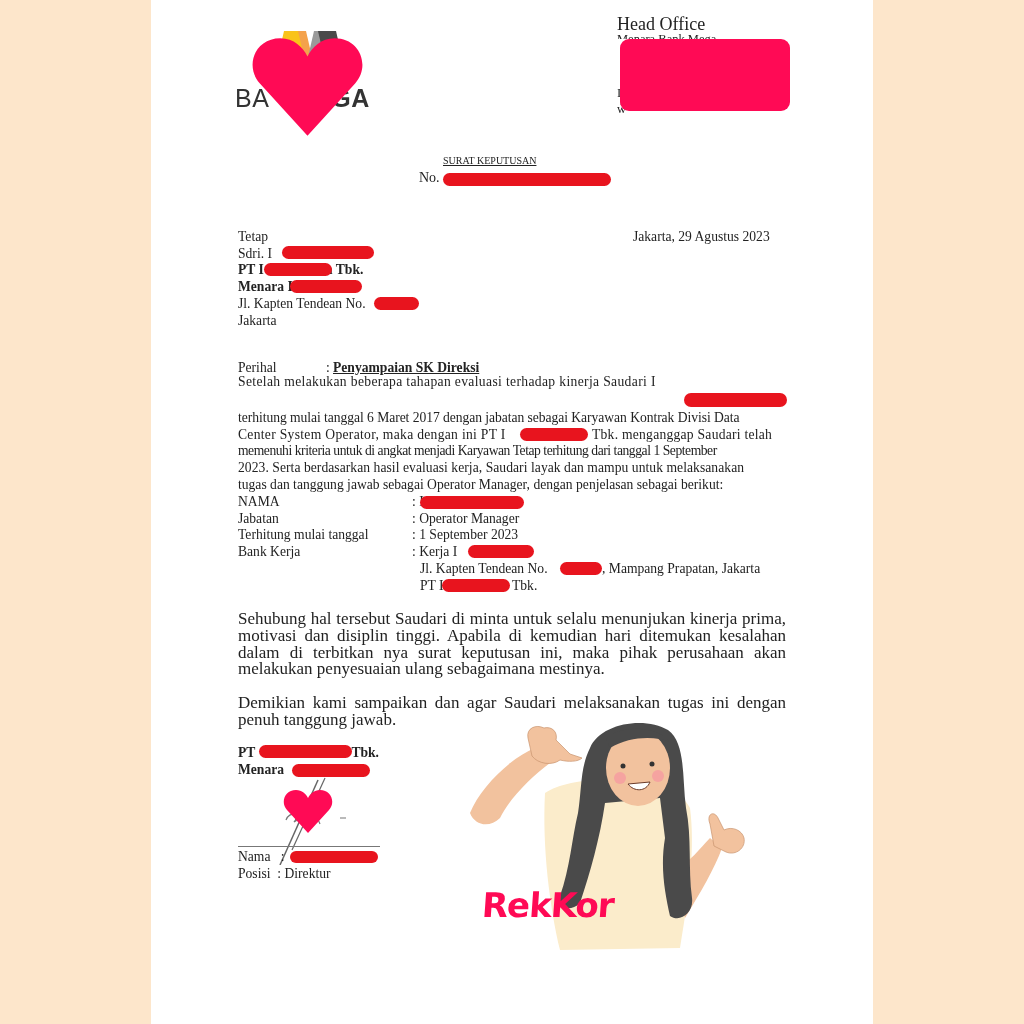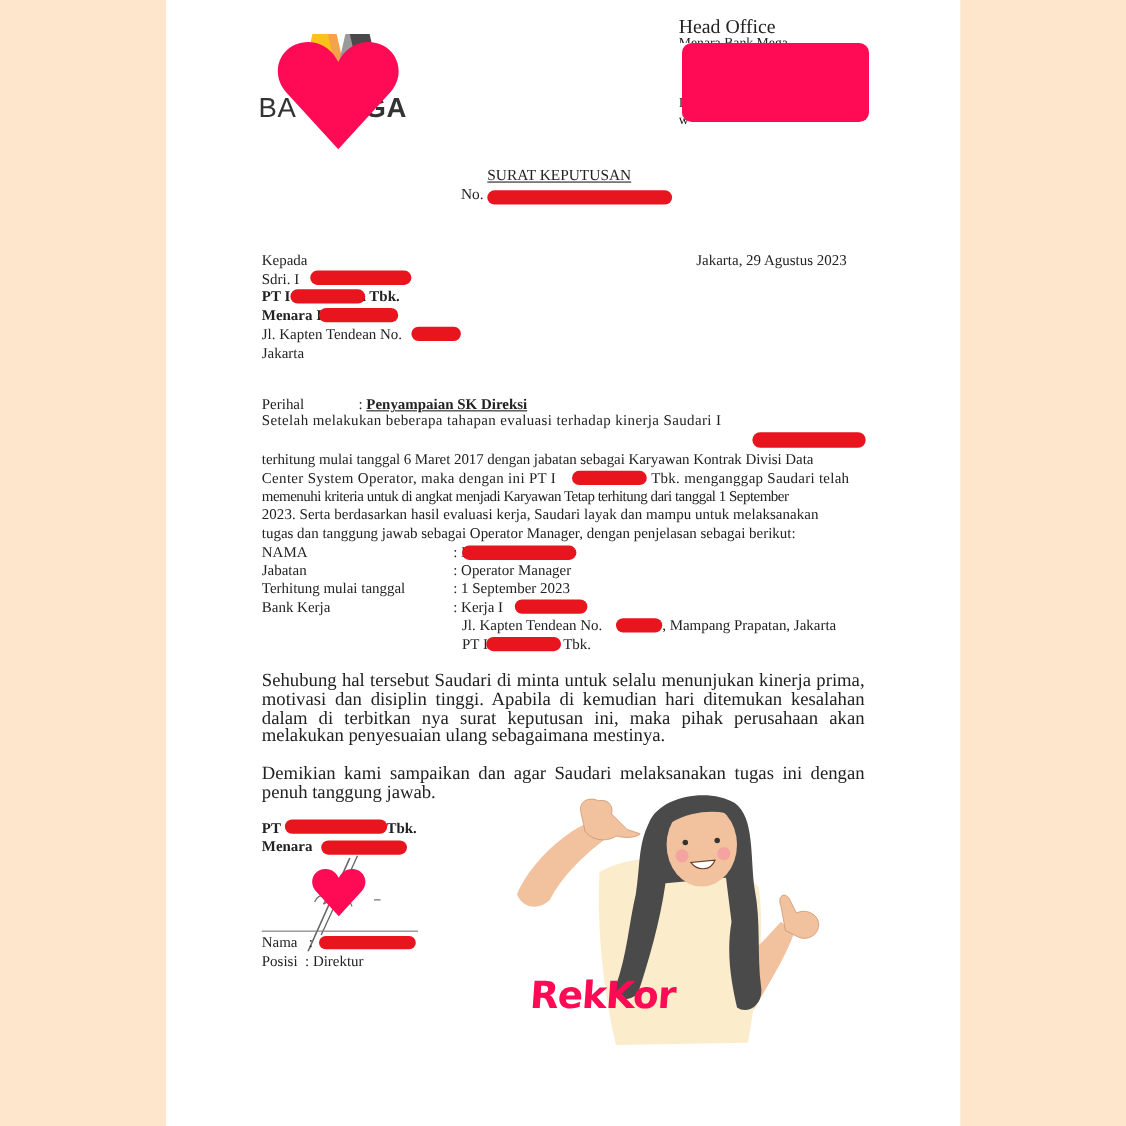--- a/index.html
+++ b/index.html
@@ -56,25 +56,25 @@
 
 <div>
   <div class="abs txt" style="left:617px;top:16px;font-size:18px">Head Office</div>
   <div class="abs txt" style="left:617px;top:31px;font-size:12.5px;overflow:hidden;height:8px">Menara Bank Mega</div>
   <div class="abs txt" style="left:617px;top:85px;font-size:12.5px">I</div>
   <div class="abs txt" style="left:617px;top:101px;font-size:12.5px;overflow:hidden;height:12px">w</div>
   <div class="abs" style="left:620px;top:100px;width:100px;height:5px;background:#888;opacity:0.5"></div>
   <div class="redact pink" style="left:620px;top:39px;width:170px;height:72px;border-radius:9px"></div>
 </div>
 
-<div class="abs txt u" style="left:443px;top:153px;font-size:14px">SURAT KEPUTUSAN</div>
+<div class="abs txt u" style="left:443px;top:153px;font-size:10px">SURAT KEPUTUSAN</div>
 <div class="abs txt" style="left:419px;top:170px;font-size:14px">No.</div>
 <div class="redact" style="left:443px;top:173px;width:168px;height:13px"></div>
 
-<div class="abs txt" style="left:238px;top:229px">Kepada</div>
+<div class="abs txt" style="left:238px;top:229px">Tetap</div>
 <div class="abs txt" style="left:238px;top:246px">
   <span>Sdri. I</span><span style="display:inline-block;width:88px"></span><span>A</span>
 </div>
 <div class="redact" style="left:282px;top:246px;width:92px;height:13px"></div>
 <div class="abs txt bold" style="left:238px;top:262px">
   <span>PT I</span><span style="display:inline-block;width:62px"></span><span>a Tbk.</span>
 </div>
 <div class="redact" style="left:264px;top:263px;width:68px;height:13px"></div>
 <div class="abs txt bold" style="left:238px;top:279px">Menara I</div>
 <div class="redact" style="left:290px;top:280px;width:72px;height:13px"></div>

